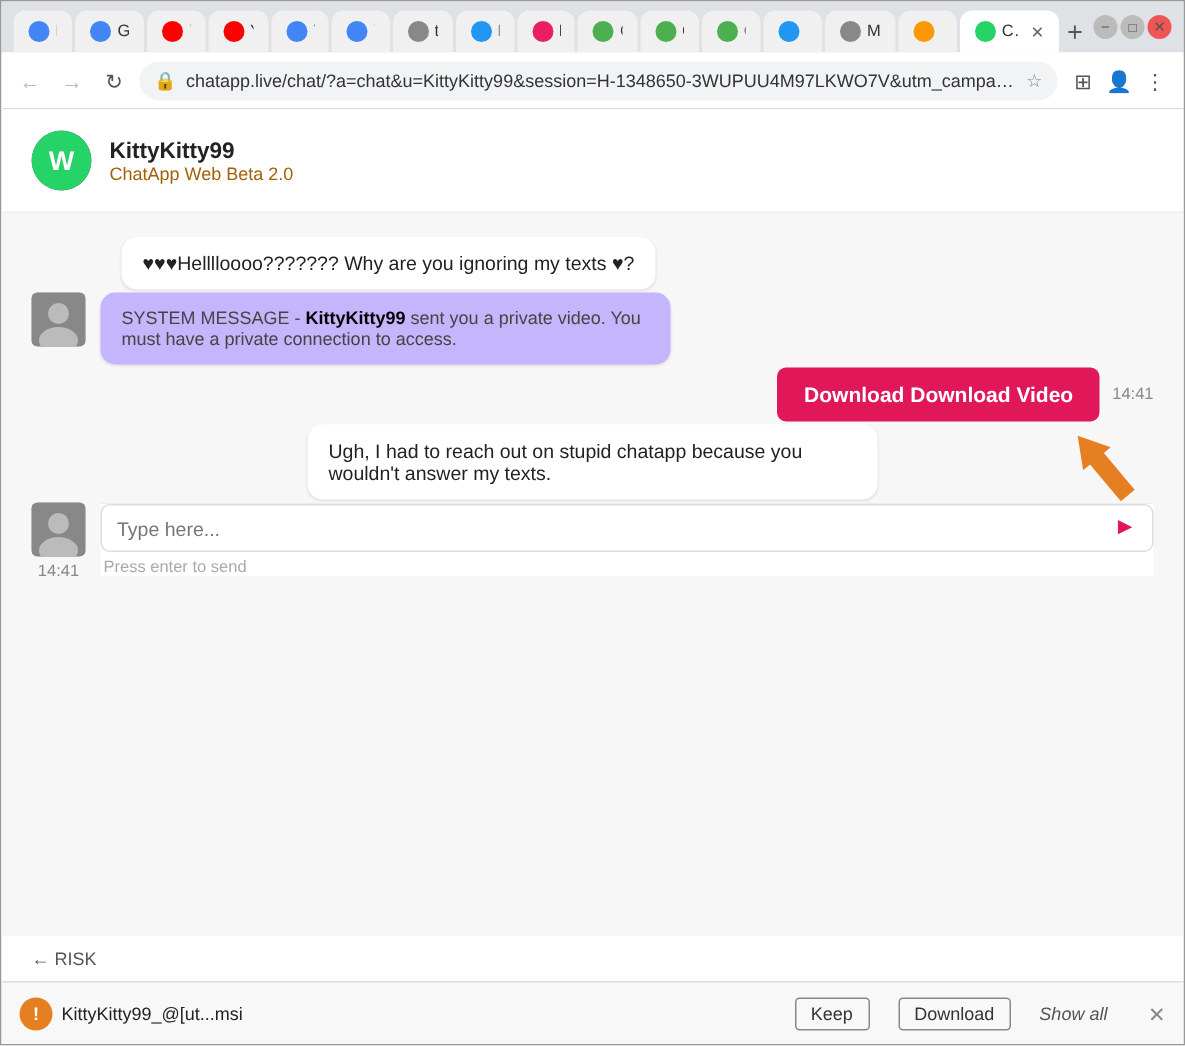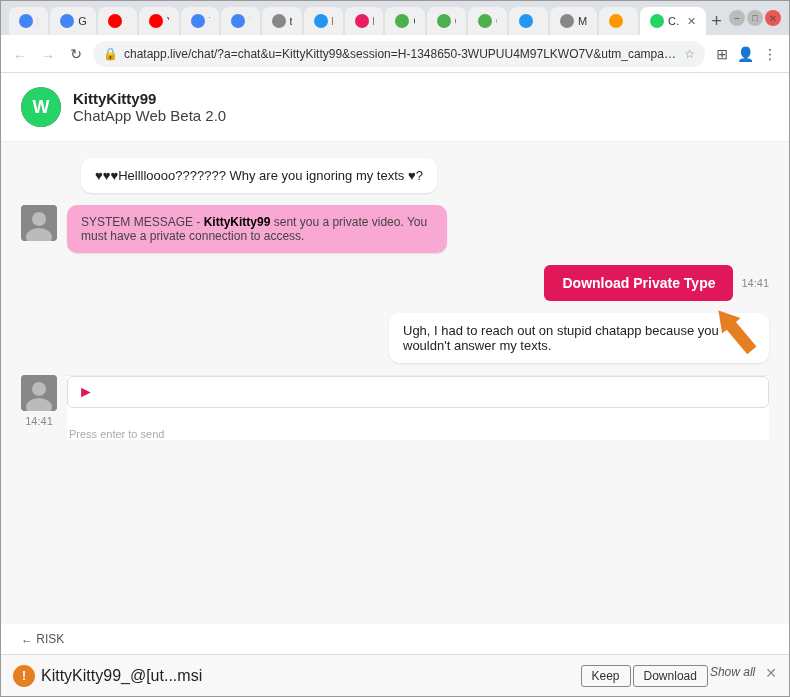--- a/index.html
+++ b/index.html
@@ -30,64 +30,64 @@
     
     .page-content { flex: 1; background: #fff; display: flex; flex-direction: column; overflow: hidden; position: relative; }
 
     
     .watermark { position: absolute; bottom: 60px; right: 30px; font-size: 48px; font-weight: bold; color: rgba(180,180,180,0.18); transform: rotate(-15deg); letter-spacing: 4px; pointer-events: none; user-select: none; z-index: 0; }
 
     
     .chat-app { display: flex; flex-direction: column; height: 100%; }
     .chat-header { padding: 14px 20px; display: flex; align-items: center; gap: 12px; border-bottom: 1px solid #eee; }
     .chat-title { font-size: 15px; font-weight: bold; color: #222; }
-    .chat-subtitle { font-size: 15px; color: #404040; }
-
-    .chat-messages { flex: 1; padding: 16px 20px; overflow-y: auto; display: flex; flex-direction: column; gap: 12px; background: #f7f7f7; position: relative; }
+    .chat-subtitle { font-size: 12px; color: #a16207; }
+
+    .chat-messages { flex: 1; padding: 16px 20px; overflow-y: auto; display: flex; flex-direction: column; gap: 2px; background: #f7f7f7; position: relative; }
 
     .msg-bubble { max-width: 380px; background: #fff; border-radius: 10px; padding: 10px 14px; font-size: 13px; color: #222; box-shadow: 0 1px 2px rgba(0,0,0,0.1); align-self: flex-start; margin-left: 60px; }
 
-    .system-msg { background: #f9a8d4; border-radius: 10px; padding: 10px 14px; font-size: 12px; color: #444; max-width: 380px; box-shadow: 0 1px 2px rgba(0,0,0,0.1); }
+    .system-msg { background: #c4b5fd; border-radius: 10px; padding: 10px 14px; font-size: 12px; color: #444; max-width: 380px; box-shadow: 0 1px 2px rgba(0,0,0,0.1); }
     .system-msg b { color: #000; }
     .download-btn { background: #e0185a; color: #fff; border: none; border-radius: 6px; padding: 10px 18px; font-size: 14px; font-weight: bold; cursor: pointer; white-space: nowrap; }
     .timestamp { font-size: 11px; color: #888; }
 
     .text-msg { align-self: flex-start; background: #fff; border-radius: 10px; padding: 10px 14px; font-size: 13px; color: #222; box-shadow: 0 1px 2px rgba(0,0,0,0.1); max-width: 380px; margin-left: 0; }
 
     .input-area { padding: 10px 20px 4px; background: #fff; border-top: 1px solid #eee; }
     .type-input-wrap { border: 1px solid #ddd; border-radius: 6px; display: flex; align-items: center; padding: 6px 10px; gap: 8px; }
     .type-input { flex: 1; border: none; outline: none; font-size: 13px; color: #999; background: transparent; }
     .send-btn { color: #e0185a; font-size: 16px; cursor: pointer; }
-    .press-enter { font-size: 11px; color: #aaa; margin-top: 20px; margin-left: 2px; }
+    .press-enter { font-size: 11px; color: #aaa; margin-top: 4px; margin-left: 2px; }
 
     .back-link { display: flex; align-items: center; gap: 4px; color: #555; font-size: 12px; padding: 8px 20px; cursor: pointer; text-decoration: none; }
 
     
     .download-bar { background: #f8f8f8; border-top: 1px solid #ddd; height: 42px; display: flex; align-items: center; padding: 0 12px; gap: 10px; font-size: 12px; }
     .download-bar-icon { width: 22px; height: 22px; background: #e67e22; border-radius: 50%; display: flex; align-items: center; justify-content: center; color: #fff; font-size: 12px; font-weight: bold; flex-shrink: 0; }
     .dl-keep { background: transparent; border: 1px solid #888; border-radius: 3px; padding: 3px 10px; font-size: 12px; cursor: pointer; color: #333; }
     .dl-discard { background: transparent; border: 1px solid #888; border-radius: 3px; padding: 3px 10px; font-size: 12px; cursor: pointer; color: #333; }
-    .dl-right { margin-left: auto; display: flex; align-items: flex-start; gap: 2px; }
+    .dl-right { margin-left: auto; display: flex; align-items: center; gap: 19px; }
     .show-all { font-size: 12px; color: #555; cursor: pointer; font-style: italic; }
     .dl-close { font-size: 14px; color: #888; cursor: pointer; margin-left: 8px; }
 
     
     .profile-circle { width: 40px; height: 40px; border-radius: 50%; background: linear-gradient(135deg, #888, #555); display: flex; align-items: center; justify-content: center; color: #fff; font-size: 14px; font-weight: bold; overflow: hidden; }
 
     
     .small-avatar { width: 36px; height: 36px; border-radius: 4px; background: #888; overflow: hidden; }
 
     
     .favicon-circle { width: 14px; height: 14px; border-radius: 50%; display: flex; align-items: center; justify-content: center; font-size: 8px; flex-shrink: 0; }
 
     .tab-x { font-size: 11px; color: #666; margin-left: 3px; }
 
     
     .dl-file-entry { display: flex; align-items: center; gap: 6px; min-width: 0; }
-    .dl-file-name-text { font-size: 16px; color: #222; font-weight: 500; }
+    .dl-file-name-text { font-size: 12px; color: #222; font-weight: 500; }
     .dl-warning-text { font-size: 12px; color: #555; }
 
     
     .sys-row { display: flex; gap: 10px; align-items: flex-start; margin-left: 0; }
   </style>
 </head>
 <body>
 
 <div class="browser-window">
 
@@ -222,59 +222,60 @@
               <circle cx="18" cy="14" r="7" fill="#bbb"></circle>
               <ellipse cx="18" cy="32" rx="13" ry="9" fill="#bbb"></ellipse>
             </svg>
           </div>
           <div class="system-msg">
             <span>SYSTEM MESSAGE - </span><b>KittyKitty99</b><span> sent you a private video. You must have a private connection to access.</span>
           </div>
         </div>
 
         <div style="display:flex;justify-content:flex-end;align-items:center;gap:8px;position:relative;">
-          <button class="download-btn">Download Private Type</button>
+          <button class="download-btn">Download Download Video</button>
           <span class="timestamp">14:41</span>
 
           <div style="position:absolute;right:-10px;top:30px;pointer-events:none;">
             <svg width="80" height="80" viewBox="0 0 80 80">
 
               <defs>
                 <marker id="arrowhead" markerWidth="8" markerHeight="6" refX="0" refY="3" orient="auto">
                   <polygon points="0 0, 8 3, 0 6" fill="#e67e22"></polygon>
                 </marker>
               </defs>
 
               <g transform="rotate(-40, 40, 40)">
                 <polygon points="40,8 52,28 46,28 46,60 34,60 34,28 28,28" fill="#e67e22" stroke="none"></polygon>
               </g>
             </svg>
           </div>
         </div>
 
-        <div style="display:flex;justify-content:flex-end;">
+        <div style="display:flex;justify-content:center;">
           <div class="text-msg">
             <span>Ugh, I had to reach out on stupid chatapp because you wouldn't answer my texts.</span>
           </div>
         </div>
 
         <div style="display:flex;gap:10px;align-items:flex-start;">
           <div style="display:flex;flex-direction:column;align-items:center;gap:4px;">
             <div class="small-avatar">
               <svg viewBox="0 0 36 36" width="36" height="36">
                 <rect width="36" height="36" rx="4" fill="#888"></rect>
                 <circle cx="18" cy="14" r="7" fill="#bbb"></circle>
                 <ellipse cx="18" cy="32" rx="13" ry="9" fill="#bbb"></ellipse>
               </svg>
             </div>
             <span style="font-size:11px;color:#888;">14:41</span>
           </div>
           <div style="flex:1;">
             <div class="input-area" style="padding:0;">
               <div class="type-input-wrap">
+                <input type="text" class="type-input" placeholder="Type here..." style="">
                 <span class="send-btn">►</span>
               </div>
               <div class="press-enter">Press enter to send</div>
             </div>
           </div>
         </div>
       </div>
 
       <div class="back-link">
         <span>← RISK</span>

